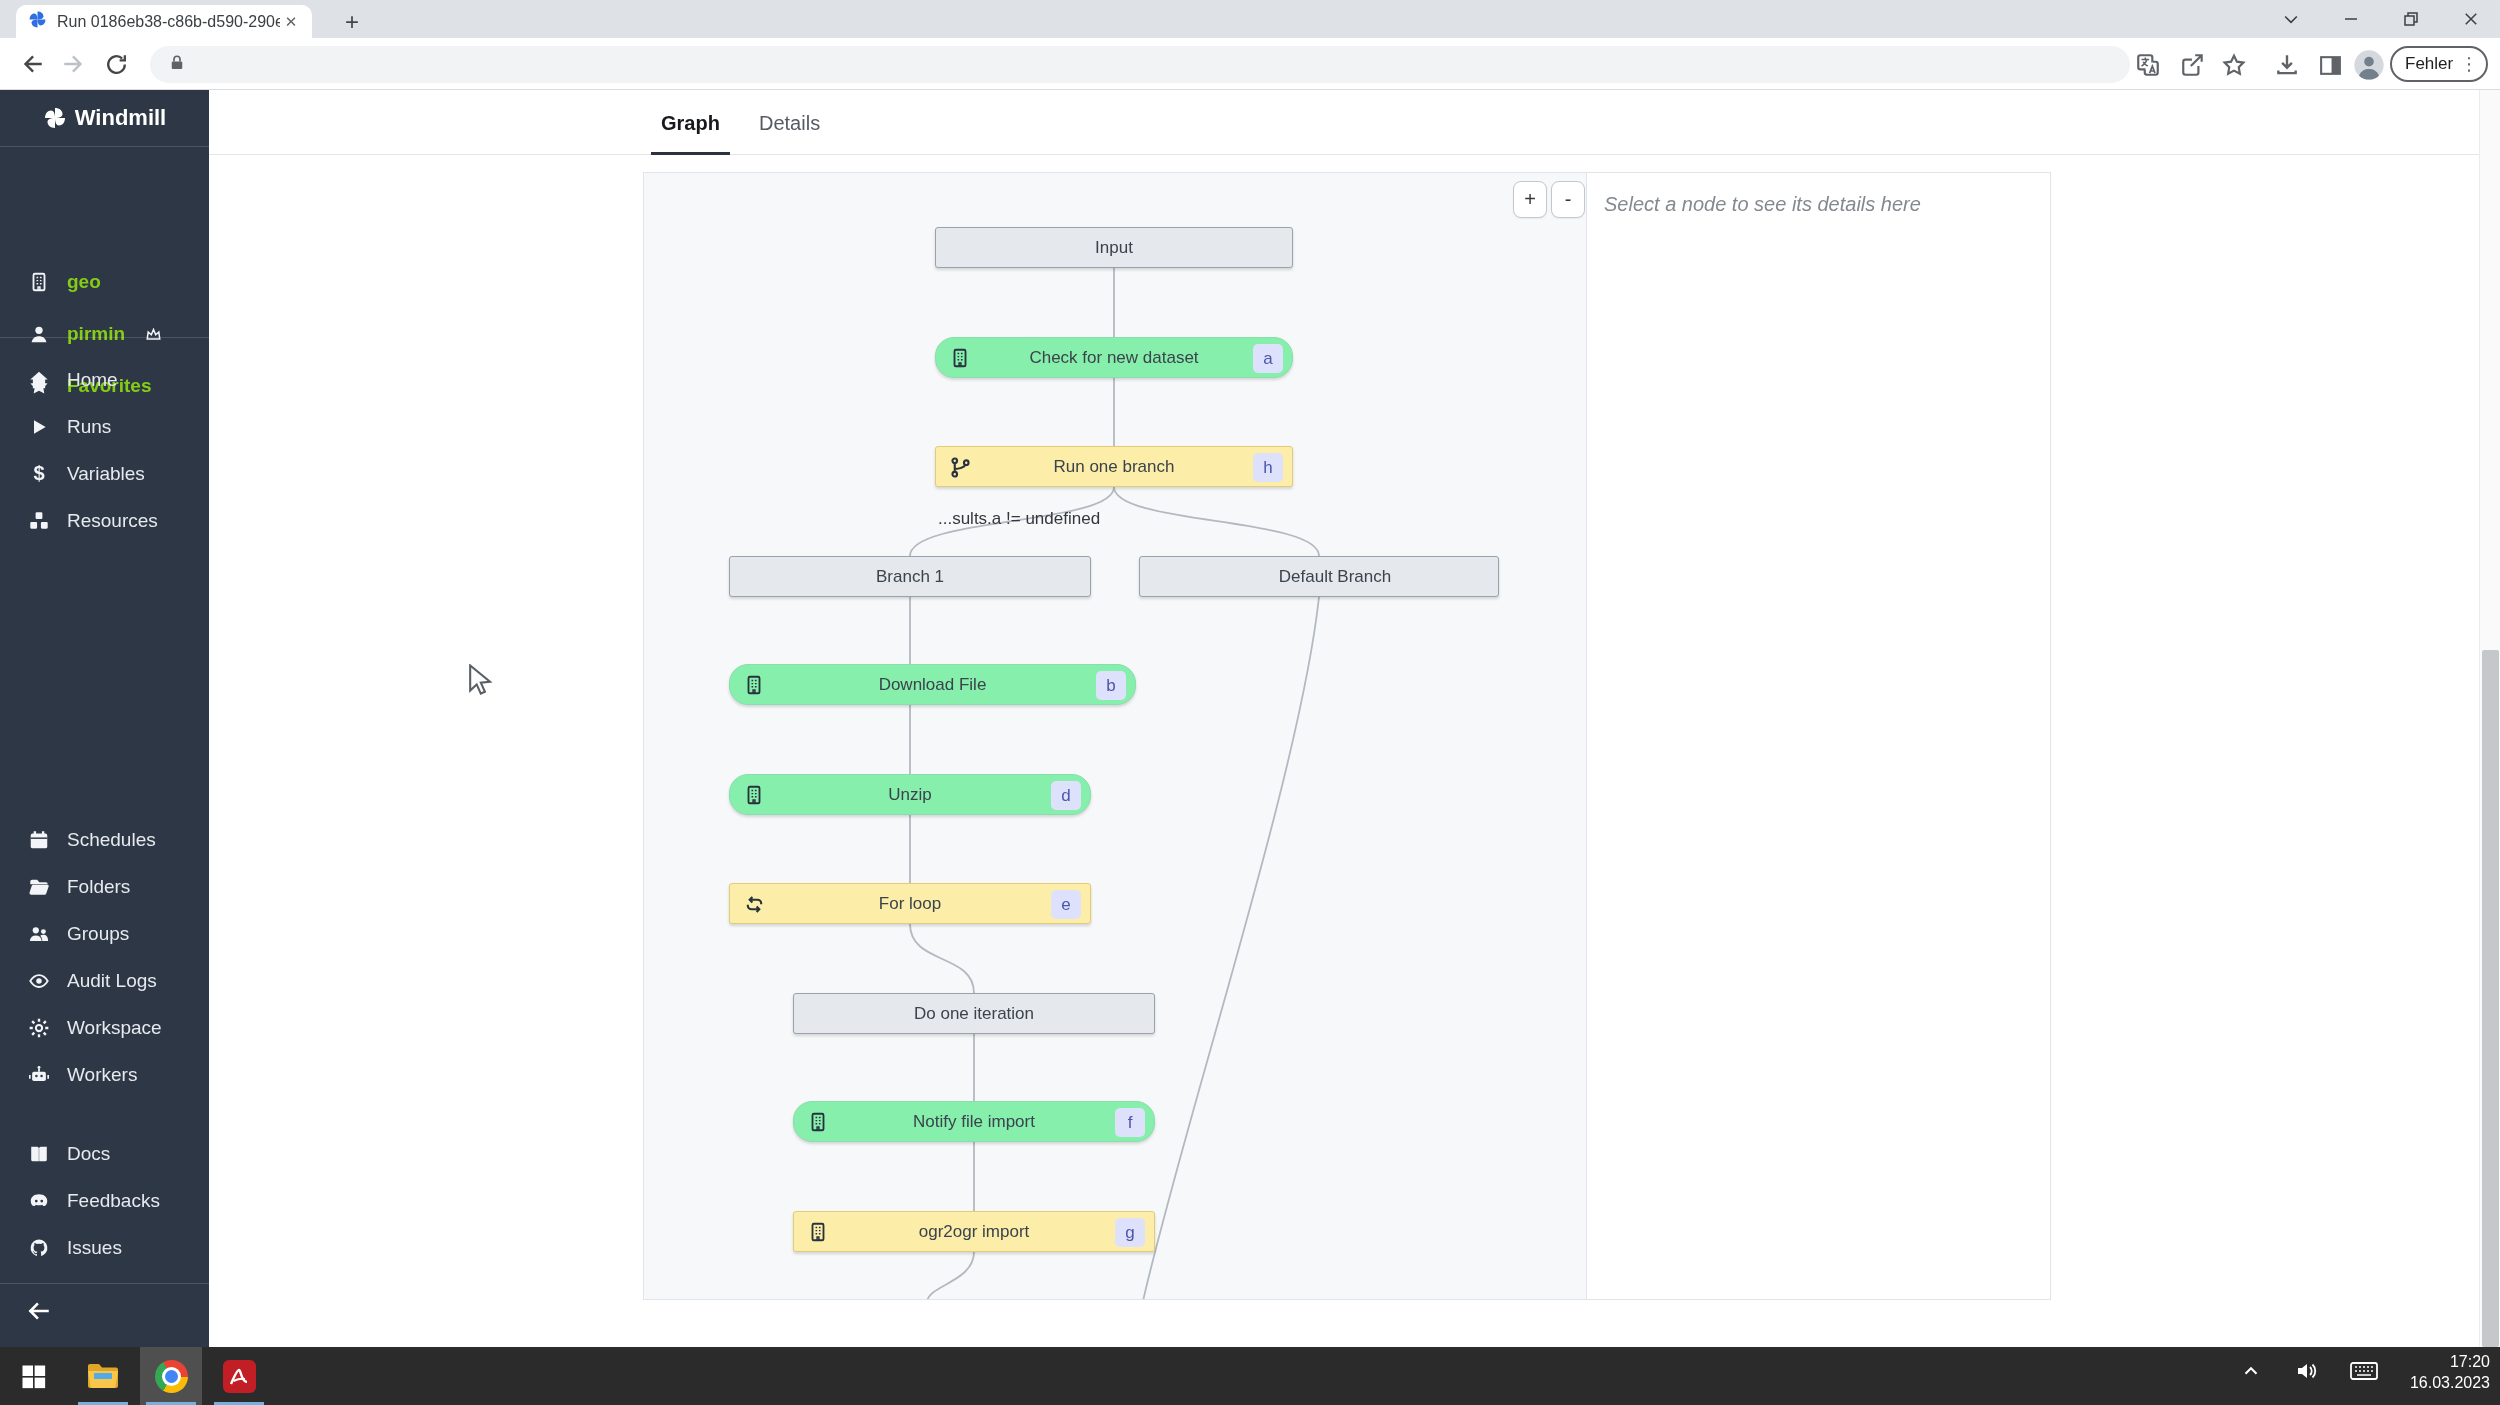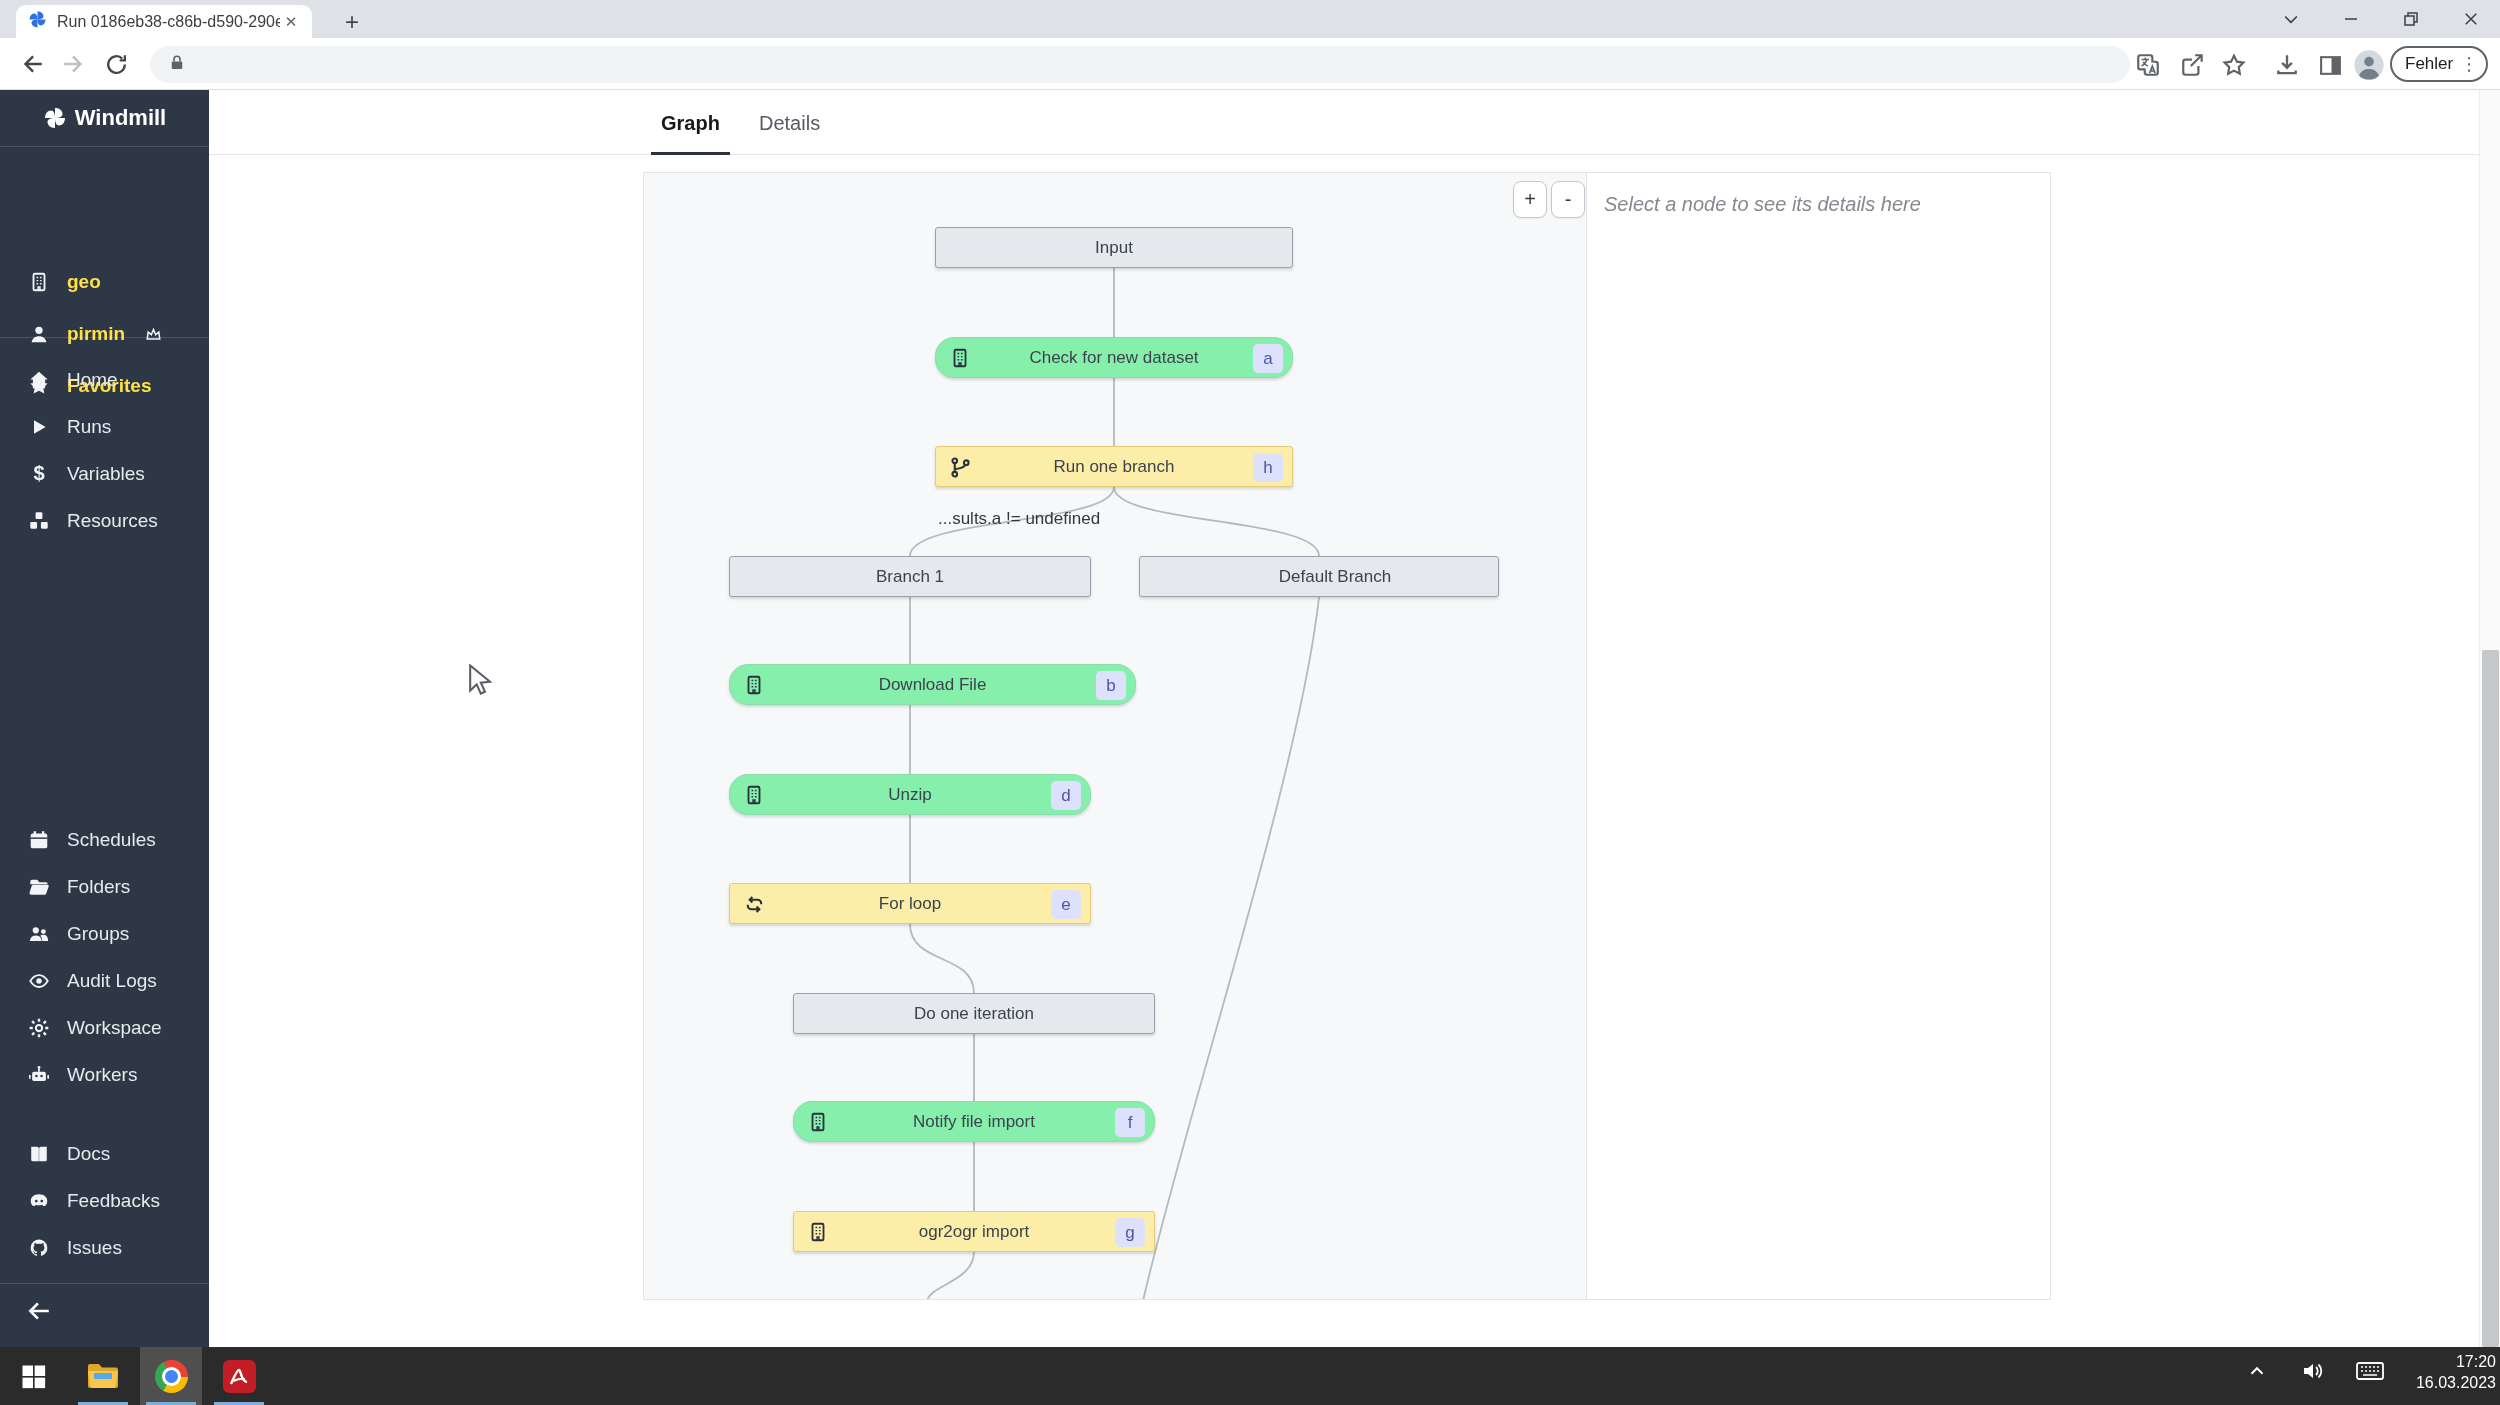--- a/index.html
+++ b/index.html
@@ -21,21 +21,21 @@
   .fehler-pill{position:absolute;left:2390px;top:8px;width:98px;height:36px;border:2px solid #5f6368;border-radius:18px;display:flex;align-items:center;justify-content:space-between;padding:0 8px 0 13px;background:#fff;}
   .fehler-pill span.txt{font-size:17px;color:#202124;}
   .dots{color:#5f6368;font-size:18px;letter-spacing:0;}
 
   
   .sidebar{position:absolute;left:0;top:90px;width:209px;height:1257px;background:#2d3746;}
   .sb-logo{position:absolute;left:0;top:0;width:209px;height:57px;display:flex;align-items:center;justify-content:center;gap:8px;border-bottom:1px solid rgba(255,255,255,.15);}
   .sb-logo .lg-txt{color:#fff;font-size:22px;font-weight:700;}
   .sb-group{position:absolute;left:0;width:209px;}
   .sb-item{display:flex;align-items:center;height:47px;padding-left:28px;gap:17px;color:#e7eaee;font-size:19px;cursor:pointer;}
-  .sb-item.strong{font-weight:700;color:#fde047;height:52px;}
+  .sb-item.strong{font-weight:700;color:#84cc16;height:52px;}
   .sb-item .ic{width:22px;height:22px;flex:0 0 22px;display:flex;align-items:center;justify-content:center;}
   .sb-div{position:absolute;left:0;width:209px;border-top:1px solid rgba(255,255,255,.15);}
   .sb-back{position:absolute;left:24px;top:1206px;width:30px;height:30px;display:flex;align-items:center;justify-content:center;}
   .crown{margin-left:4px;display:inline-flex;}
 
   
   .main-tabs{position:absolute;left:209px;top:90px;width:2291px;height:65px;background:#fff;border-bottom:1px solid #e4e6e9;}
   .mtab{position:absolute;top:14px;height:51px;display:flex;align-items:flex-start;padding:8px 10px 12px 10px;font-size:20px;}
   .mtab.active{color:#17191c;font-weight:700;border-bottom:3px solid #2b3340;}
   .mtab.idle{color:#565b63;}
@@ -55,21 +55,21 @@
 
   
   .scrolltrack{position:absolute;left:2479px;top:90px;width:21px;height:1257px;background:#fafafa;border-left:1px solid #ececec;}
   .scrollthumb{position:absolute;left:2px;top:560px;width:17px;height:697px;background:#c4c8cb;border-radius:2px;}
 
   
   .taskbar{position:absolute;left:0;top:1347px;width:2500px;height:58px;background:#2b2b2b;}
   .tb-btn{position:absolute;top:0;width:62px;height:58px;display:flex;align-items:center;justify-content:center;}
   .tb-btn.active{background:#4f4f4f;}
   .tb-underline{position:absolute;bottom:0;left:6px;width:50px;height:3px;background:#78b0dd;}
-  .tray{position:absolute;right:4px;top:0;height:52px;display:flex;align-items:center;gap:32px;}
+  .tray{position:absolute;right:10px;top:0;height:52px;display:flex;align-items:center;gap:32px;}
   .clock{color:#fff;font-size:16px;text-align:right;line-height:1.3;}
   .chrome-ball{width:33px;height:33px;border-radius:50%;background:conic-gradient(from -30deg,#ea4335 0 120deg,#fbbc05 120deg 240deg,#34a853 240deg 360deg);position:relative;}
   .chrome-ball:before{content:"";position:absolute;left:7px;top:7px;width:19px;height:19px;border-radius:50%;background:#fff;}
   .chrome-ball:after{content:"";position:absolute;left:10px;top:10px;width:13px;height:13px;border-radius:50%;background:#4285f4;}
   .acro{width:33px;height:33px;border-radius:6px;background:#c11f25;display:flex;align-items:center;justify-content:center;}
   .cursor{position:absolute;left:467px;top:664px;pointer-events:none;}
 </style>
 </head>
 <body>
 

